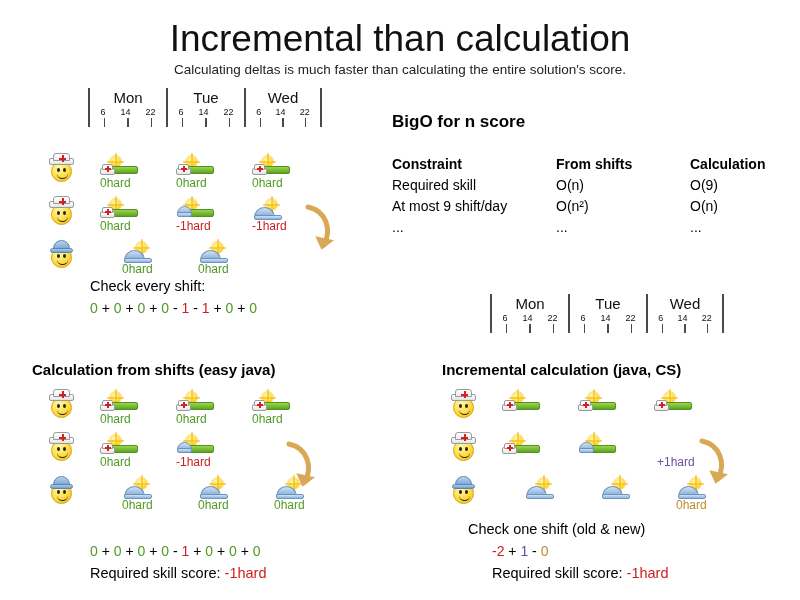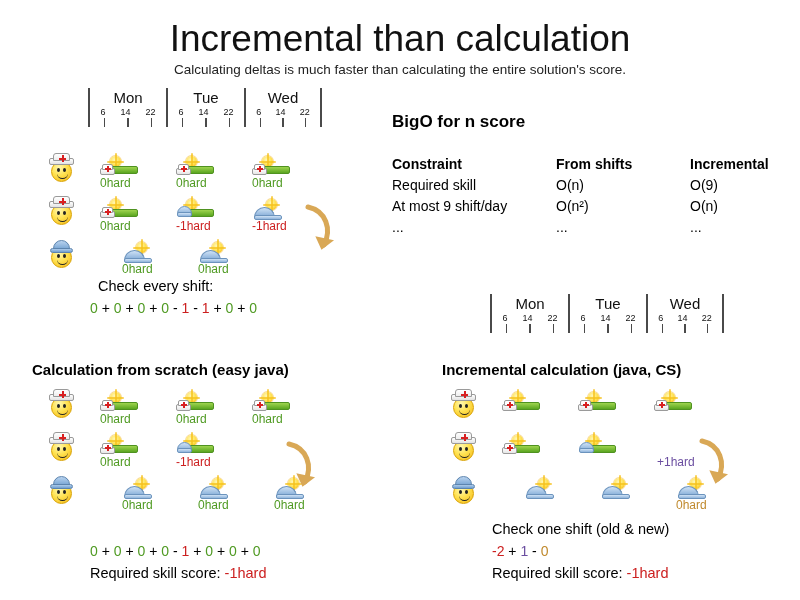--- a/index.html
+++ b/index.html
@@ -301,29 +301,29 @@
       <div class="slabel" style="left: 0px; top: 21px; color: rgb(79, 154, 34);">0hard</div>
     </div>
     <div class="shift" style="left: 198px; top: 242px;">
       <div class="sun" style="left: 14px; top: 0px;"></div>
       <div class="bdome">
         <span class="arc"></span>
         <span class="base"></span>
       </div>
       <div class="slabel" style="left: 0px; top: 21px; color: rgb(79, 154, 34);">0hard</div>
     </div>
-    <div class="line" style="left: 98px; top: 278px;">Check every shift:</div>
+    <div class="line" style="left: 90px; top: 278px;">Check every shift:</div>
     <div class="formula" style="left: 90px; top: 300px;"><span style="color: rgb(79, 154, 34);">0</span><span style="color: rgb(0, 0, 0);"> + </span><span style="color: rgb(79, 154, 34);">0</span><span style="color: rgb(0, 0, 0);"> + </span><span style="color: rgb(79, 154, 34);">0</span><span style="color: rgb(0, 0, 0);"> + </span><span style="color: rgb(79, 154, 34);">0</span><span style="color: rgb(0, 0, 0);"> - </span><span style="color: rgb(204, 32, 32);">1</span><span style="color: rgb(0, 0, 0);"> - </span><span style="color: rgb(204, 32, 32);">1</span><span style="color: rgb(0, 0, 0);"> + </span><span style="color: rgb(79, 154, 34);">0</span><span style="color: rgb(0, 0, 0);"> + </span><span style="color: rgb(79, 154, 34);">0</span></div>
   </div>
 
 <div class="abs" id="bigo-title">BigO for n score</div>
 <div class="abs" id="bigo-table">
     <div class="bigo-cell hdr" style="left: 392px; top: 156px;">Constraint</div>
     <div class="bigo-cell hdr" style="left: 556px; top: 156px;">From shifts</div>
-    <div class="bigo-cell hdr" style="left: 690px; top: 156px;">Incremental</div>
+    <div class="bigo-cell hdr" style="left: 690px; top: 156px;">Calculation</div>
     <div class="bigo-cell" style="left: 392px; top: 177px;">Required skill</div>
     <div class="bigo-cell" style="left: 556px; top: 177px;">O(n)</div>
     <div class="bigo-cell" style="left: 690px; top: 177px;">O(9)</div>
     <div class="bigo-cell" style="left: 392px; top: 198px;">At most 9 shift/day</div>
     <div class="bigo-cell" style="left: 556px; top: 198px;">O(n²)</div>
     <div class="bigo-cell" style="left: 690px; top: 198px;">O(n)</div>
     <div class="bigo-cell" style="left: 392px; top: 219px;">...</div>
     <div class="bigo-cell" style="left: 556px; top: 219px;">...</div>
     <div class="bigo-cell" style="left: 690px; top: 219px;">...</div>
   </div>
@@ -365,21 +365,21 @@
         </div>
         <div class="ticks">
           <i></i>
           <i></i>
           <i></i>
         </div>
       </div>
     </div>
   </div>
 
-<div class="sectitle" style="left:32px;top:361px;">Calculation from scratch (easy java)</div>
+<div class="sectitle" style="left:32px;top:361px;">Calculation from shifts (easy java)</div>
 <div class="sectitle" style="left:442px;top:361px;">Incremental calculation (java, CS)</div>
 
 <div class="abs" id="layer-scratch" style="left:0;top:0;width:800px;height:600px;">
     <div class="avatar" style="left: 48px; top: 388px;">
       <div class="av-head">
         <span class="av-eye l"></span>
         <span class="av-eye r"></span>
         <span class="av-mouth"></span>
       </div>
       <div class="cap-nurse">
@@ -582,21 +582,21 @@
       </div>
     </div>
     <div class="shift" style="left: 676px; top: 478px;">
       <div class="sun" style="left: 14px; top: 0px;"></div>
       <div class="bdome">
         <span class="arc"></span>
         <span class="base"></span>
       </div>
       <div class="slabel" style="left: 0px; top: 21px; color: rgb(192, 138, 46);">0hard</div>
     </div>
-    <div class="line" style="left: 492px; top: 521px;">Check one shift (old &amp; new)</div>
+    <div class="line" style="left: 468px; top: 521px;">Check one shift (old &amp; new)</div>
     <div class="formula" style="left: 492px; top: 543px;"><span style="color: rgb(204, 32, 32);">-2</span><span style="color: rgb(0, 0, 0);"> + </span><span style="color: rgb(107, 78, 160);">1</span><span style="color: rgb(0, 0, 0);"> - </span><span style="color: rgb(192, 138, 46);">0</span></div>
     <div class="line" style="left: 492px; top: 565px;"><span>Required skill score: </span><span style="color: rgb(204, 32, 32);">-1hard</span></div>
     <div class="slabel" style="left: 657px; top: 456px; color: rgb(107, 78, 160);">+1hard</div>
   </div>
 
 <svg class="arrowsvg" style="left:296px;top:203px;" width="60" height="56" viewBox="0 0 60 56">
   <path d="M12,4 C30,8 36,26 28,42" stroke="#d9a856" stroke-width="5" fill="none" stroke-linecap="round"></path>
   <path d="M17,36 L27,47 L36,34 Z" fill="#d9a856" transform="rotate(18 27 42)"></path>
 </svg>
 <svg class="arrowsvg" style="left:277px;top:440px;" width="60" height="60" viewBox="0 0 60 60">

